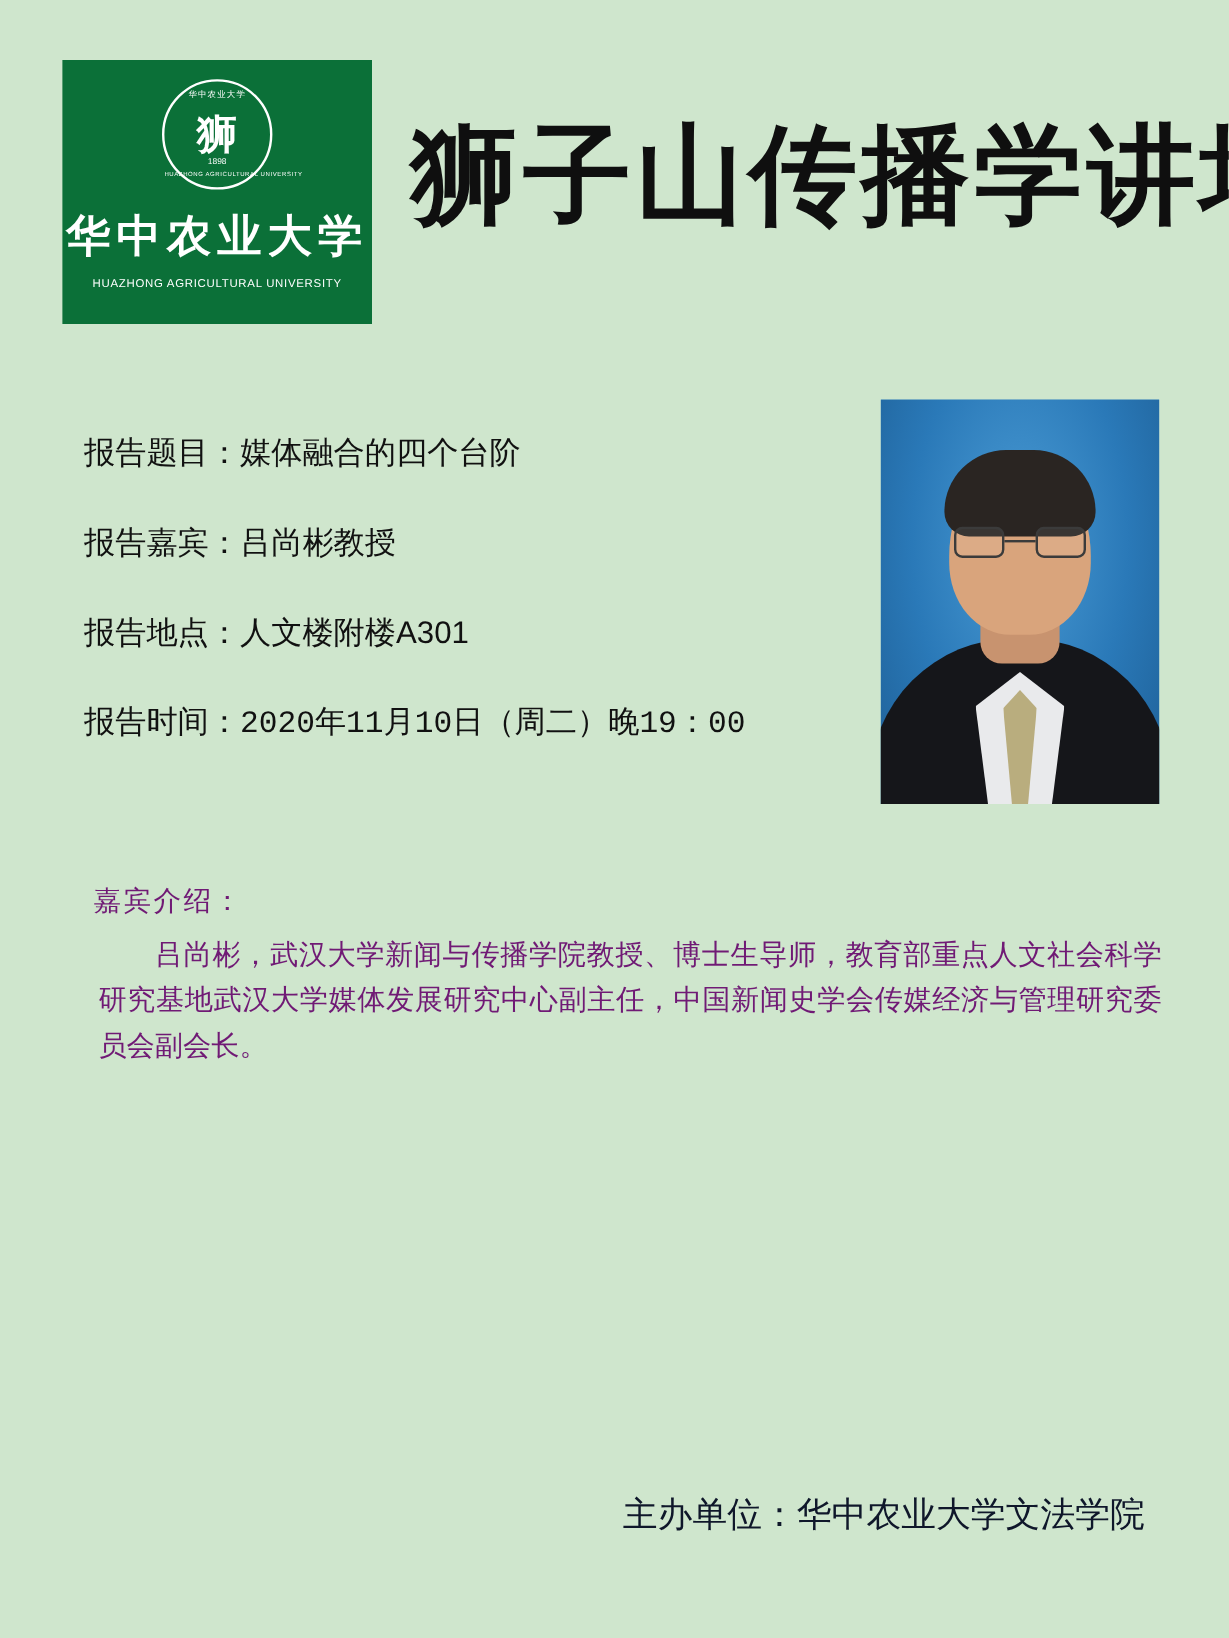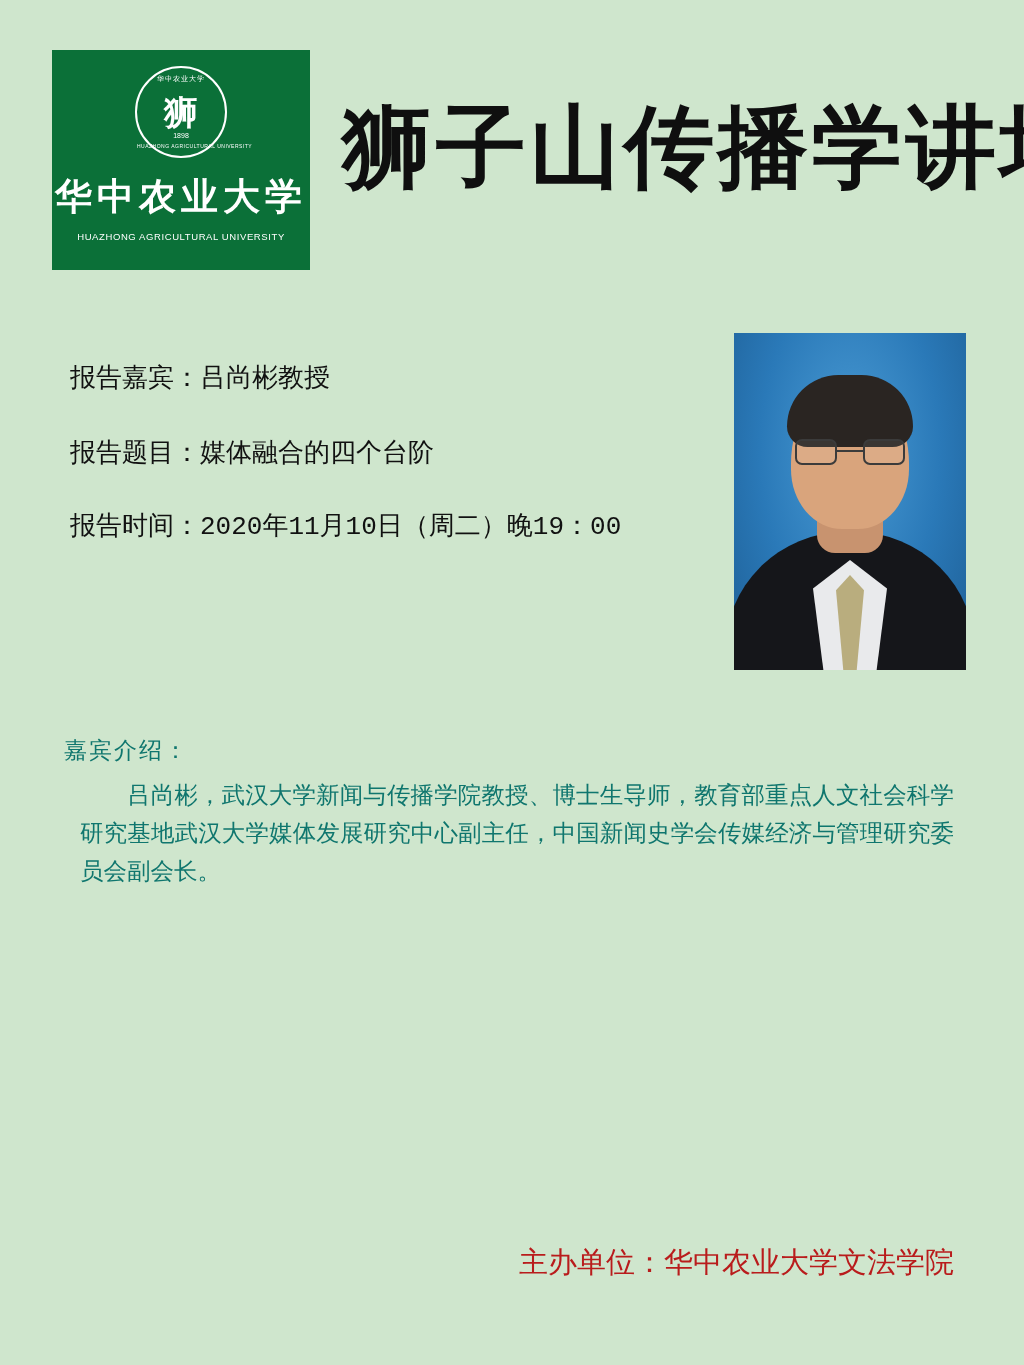--- a/index.html
+++ b/index.html
@@ -233,46 +233,46 @@
     left: 42px;
     top: 11px;
     width: 26px;
     height: 2px;
     background: #3b3b3b;
   }
 
   
   .bio {
     position: absolute;
-    left: 64px;
+    left: 78px;
     top: 735px;
     width: 890px;
     font-family: "DejaVu Serif", serif;
-    color: #0f766e;
+    color: #701a75;
   }
   .bio-title {
     font-size: 23px;
     letter-spacing: 2px;
     margin-bottom: 10px;
   }
   .bio-para {
     font-size: 23.5px;
     line-height: 1.62;
     text-align: justify;
     text-indent: 2em;
-    margin: 0 0 2px 16px;
+    margin: 0 0 2px 4px;
   }
 
   
   .footer {
     position: absolute;
     right: 70px;
     top: 1243px;
     font-size: 29px;
-    color: #b91c1c;
+    color: #0f172a;
     white-space: nowrap;
   }
 </style>
 </head>
 <body>
 
 <div class="header">
 
   <div class="logo-box">
     <div class="logo-emblem">
@@ -282,22 +282,23 @@
       <span class="ring-text-bottom">HUAZHONG AGRICULTURAL UNIVERSITY</span>
     </div>
     <div class="logo-cn">华中农业大学</div>
     <div class="logo-en">HUAZHONG AGRICULTURAL UNIVERSITY</div>
   </div>
 
   <div class="poster-title">狮子山传播学讲坛</div>
 </div>
 
 <div class="info-block">
+  <div class="info-line">报告题目：媒体融合的四个台阶</div>
   <div class="info-line">报告嘉宾：吕尚彬教授</div>
-  <div class="info-line">报告题目：媒体融合的四个台阶</div>
+  <div class="info-line">报告地点：人文楼附楼A301</div>
   <div class="info-line">报告时间：2020年11月10日（周二）晚19：00</div>
 </div>
 
 <div class="portrait">
   <div class="bg"></div>
   <div class="suit"></div>
   <div class="shirt"></div>
   <div class="tie"></div>
   <div class="neck"></div>
   <div class="head"></div>

